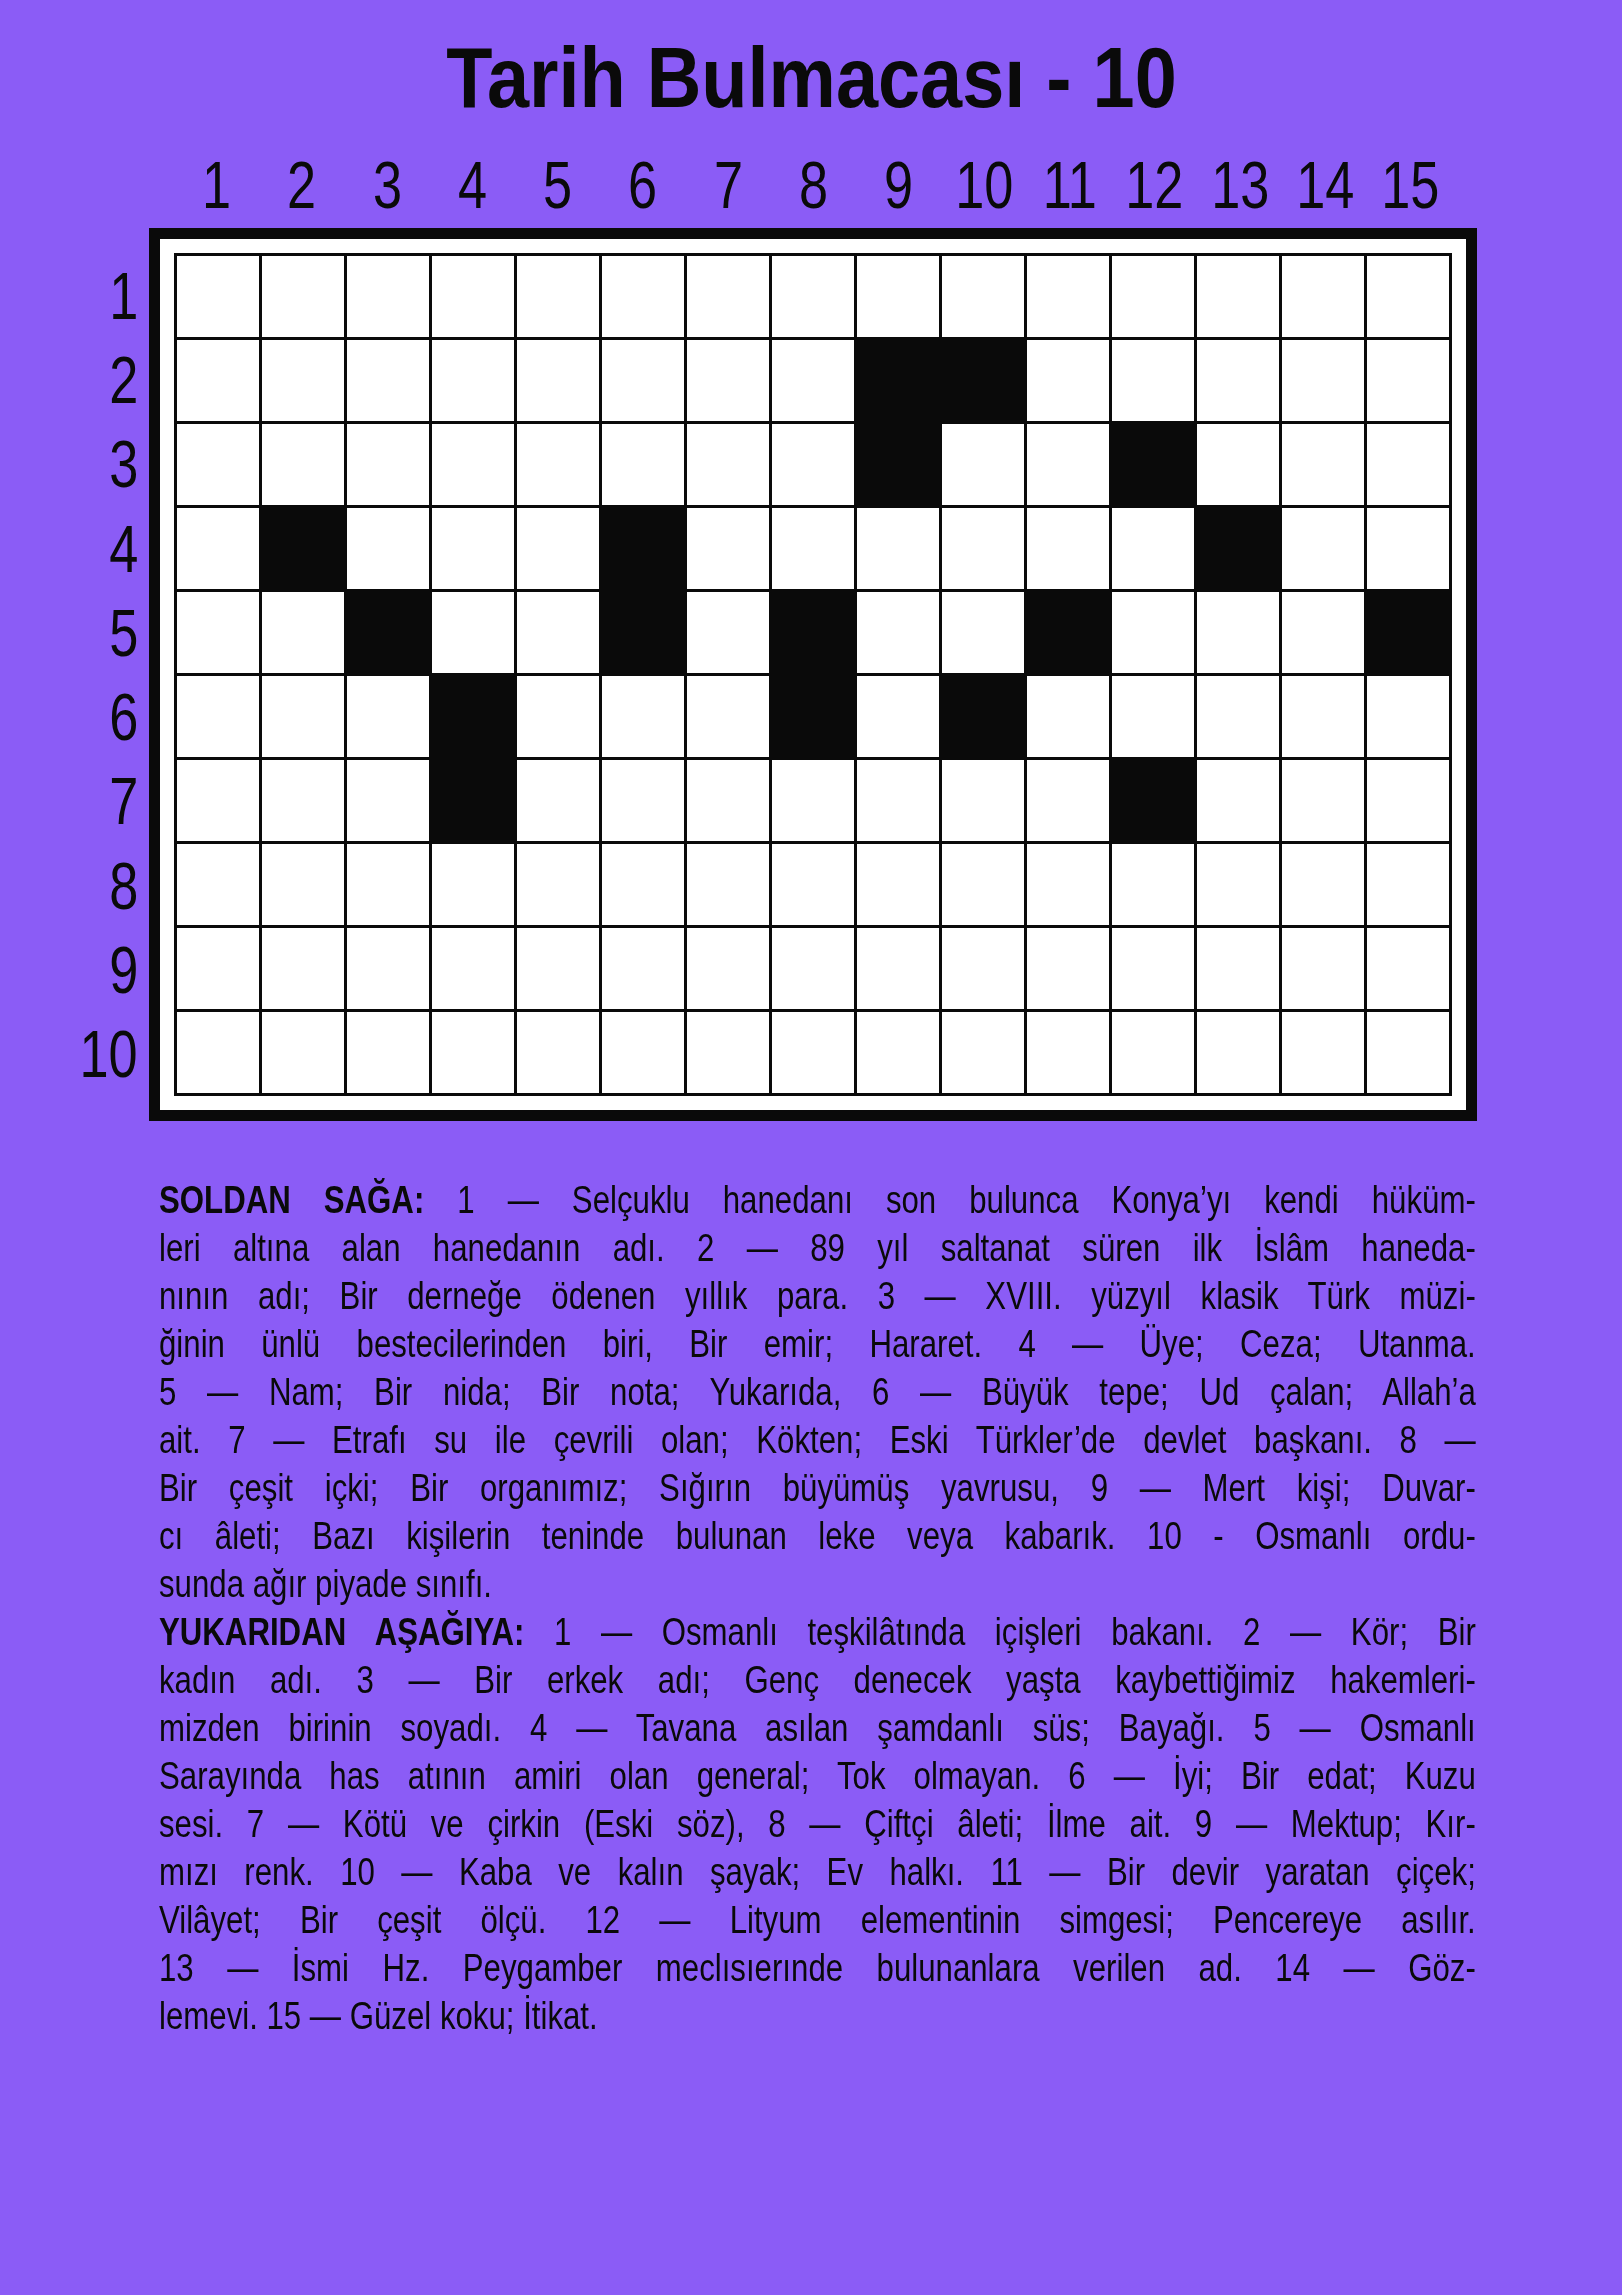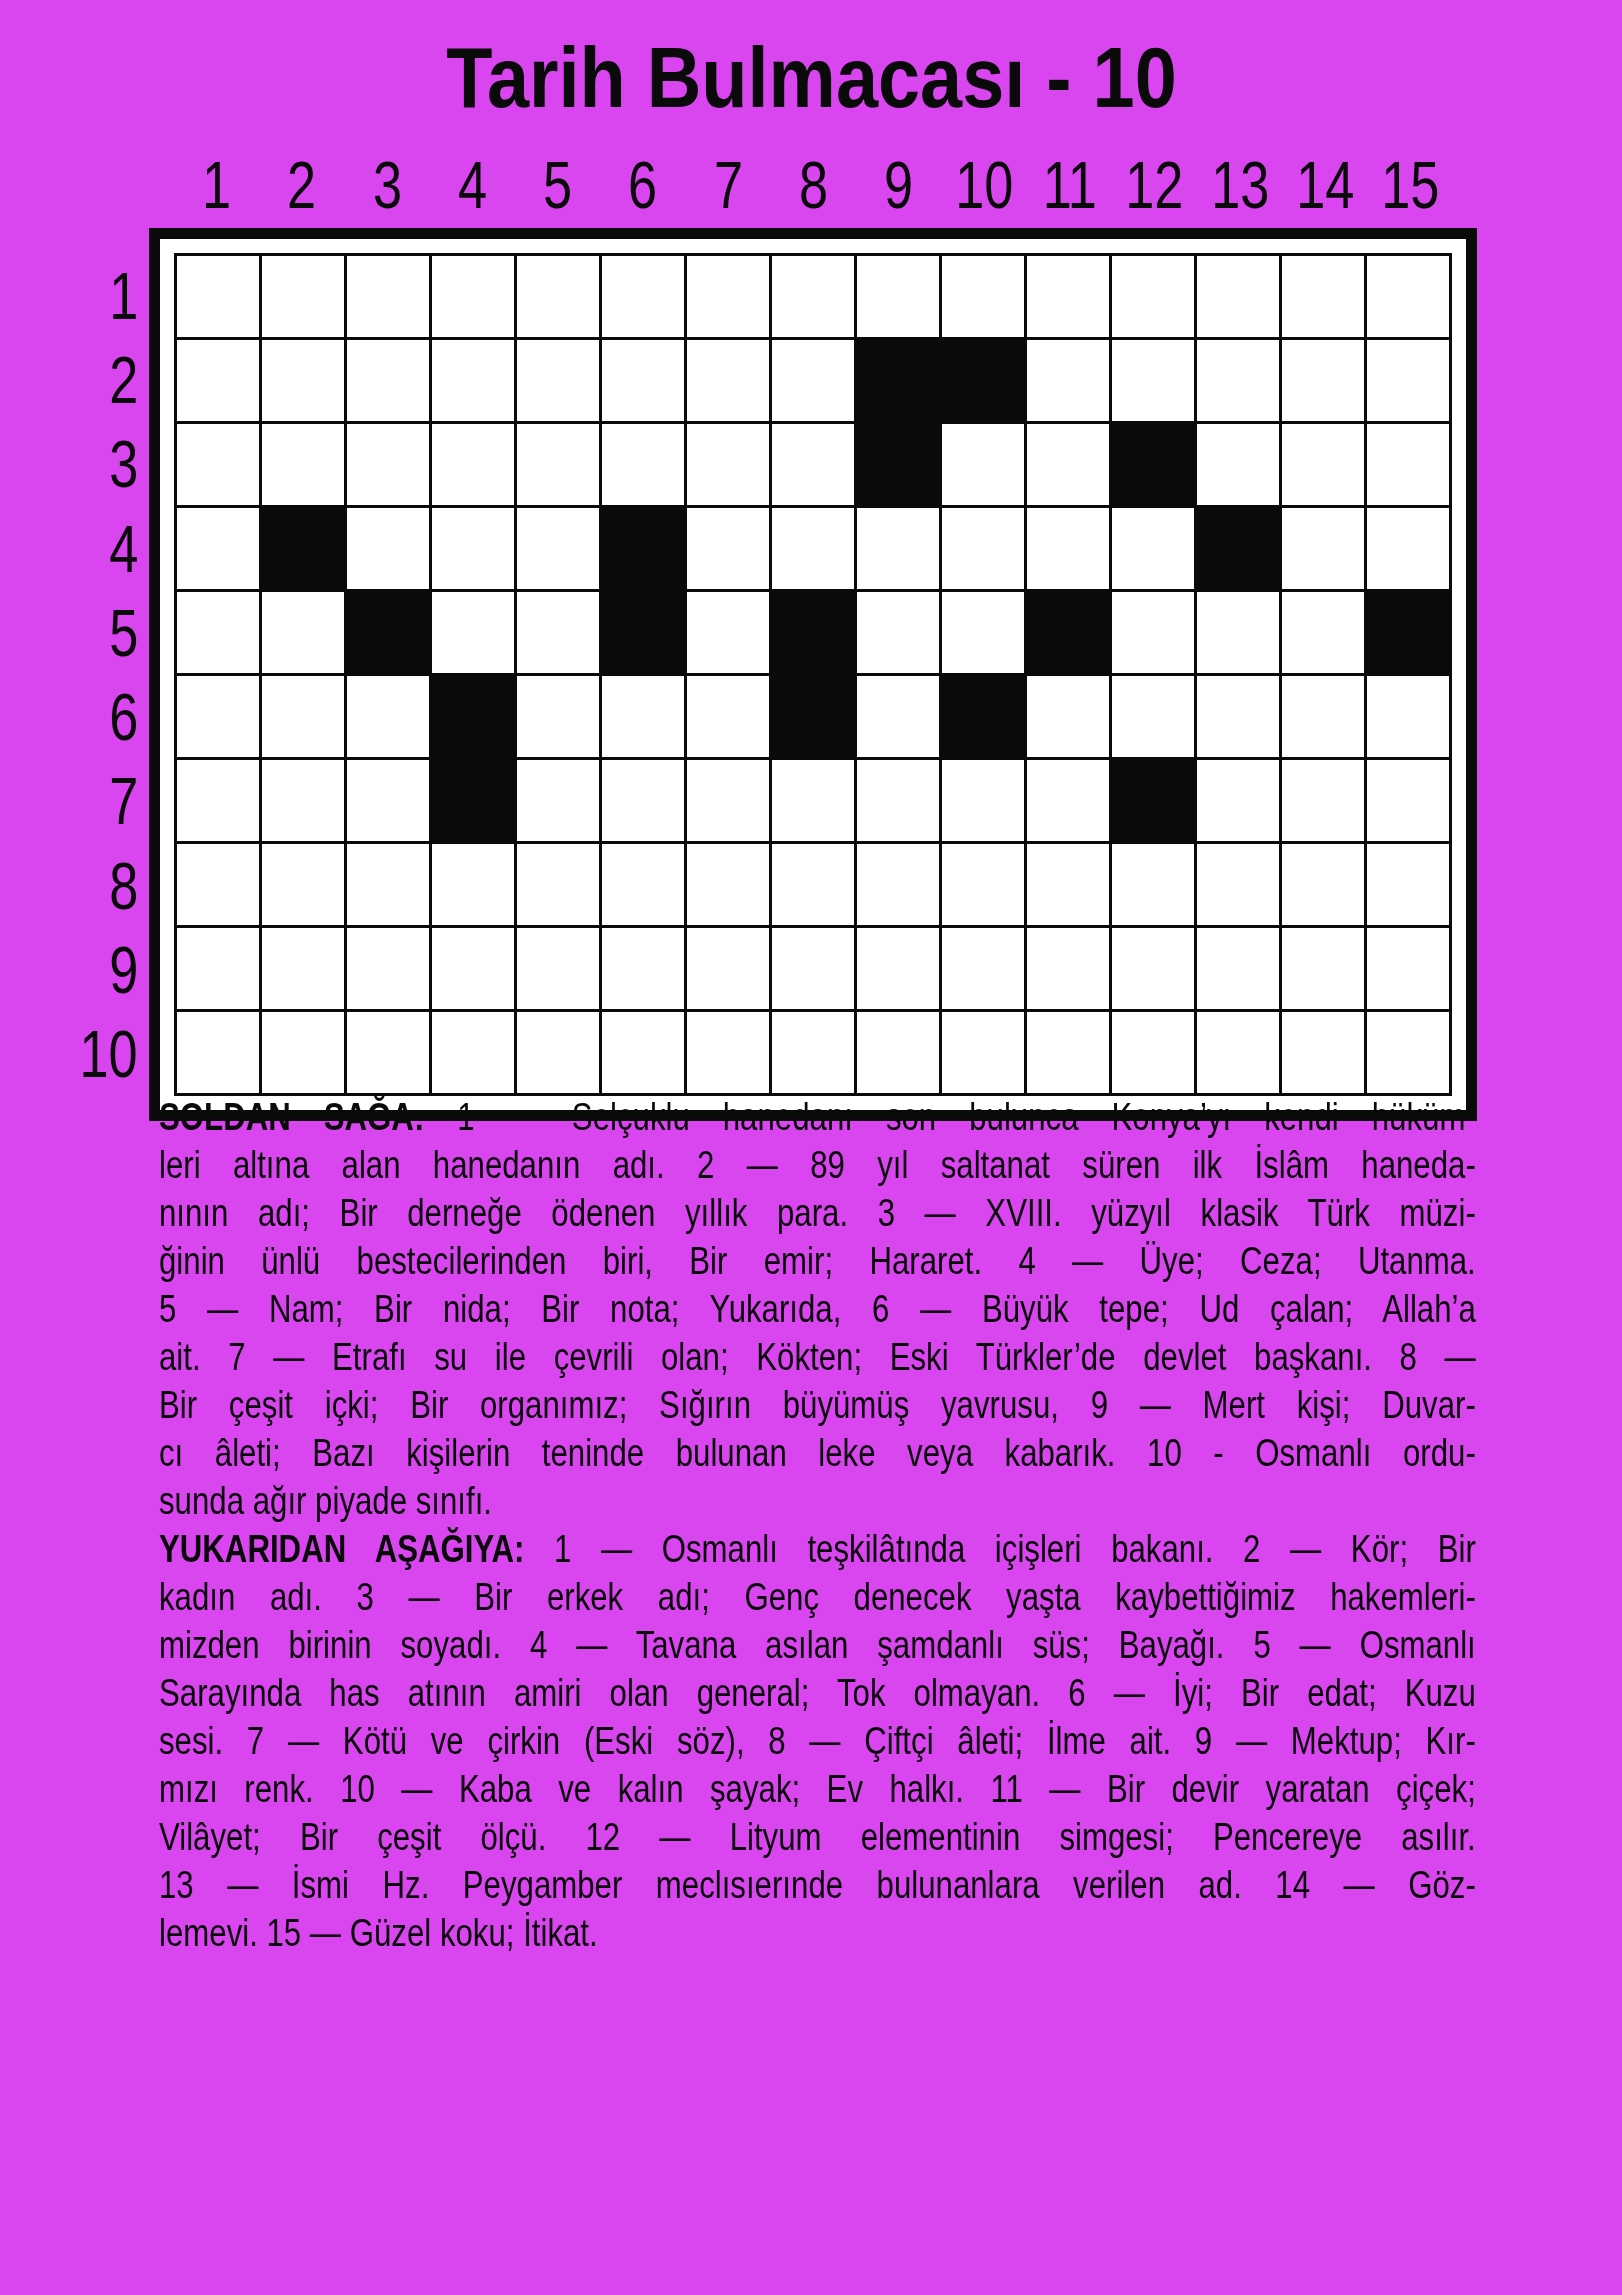--- a/index.html
+++ b/index.html
@@ -1,20 +1,20 @@
 <!DOCTYPE html>
 <html style="font-size:10.5px"><head>
 <meta charset="utf-8">
 <style>
   html, body { margin: 0; padding: 0; background: #ffffff; overflow: hidden; }
   .page {
     position: relative;
     width: 1623px;
     height: 2295px;
-    background: #d946ef;
+    background: #8b5cf6;
     font-family: "Liberation Sans", sans-serif;
     color: #0a0a0a;
     text-decoration: underline;
   }
   .title {
     position: absolute;
     top: 26px;
     left: 0;
     width: 1623px;
     text-align: center;
@@ -79,21 +79,21 @@
     grid-template-rows: repeat(10, 1fr);
     background: #0a0a0a;
     gap: 3.3px;
     padding: 3.3px;
   }
   .cell { background: #ffffff; }
   .cell.black { background: #0a0a0a; }
   .clues {
     position: absolute;
     left: 159px;
-    top: 1093px;
+    top: 1176px;
     width: 1317px;
   }
   .clue-line {
     width: 1646px;
     height: 48px;
     line-height: 48px;
     font-size: 39px;
     transform: scaleX(0.8);
     transform-origin: 0 50%;
     text-align: justify;

